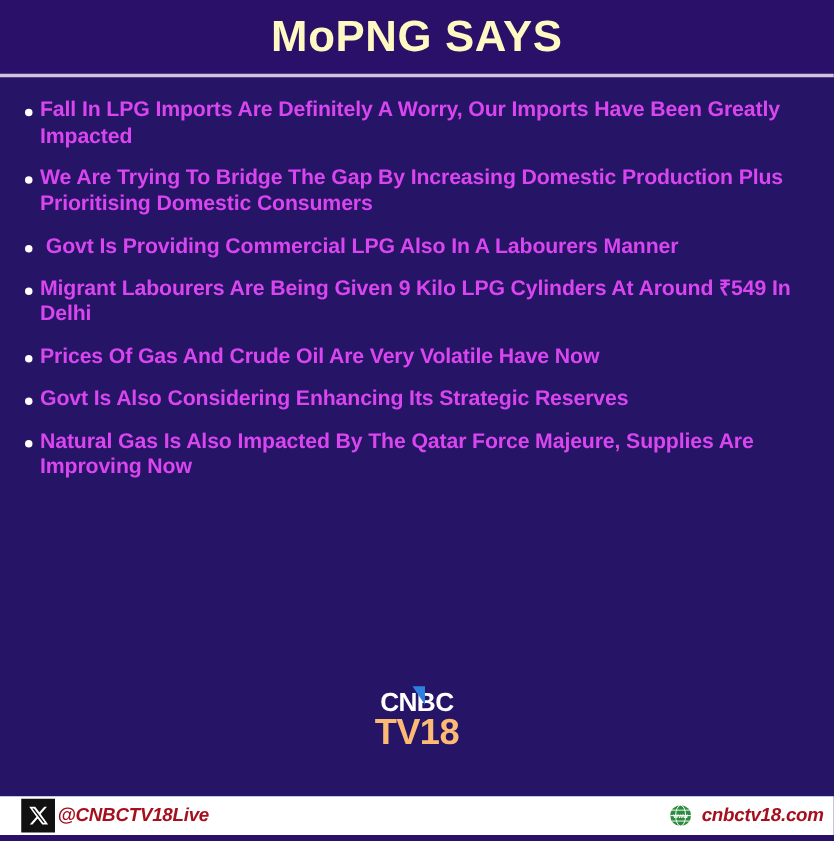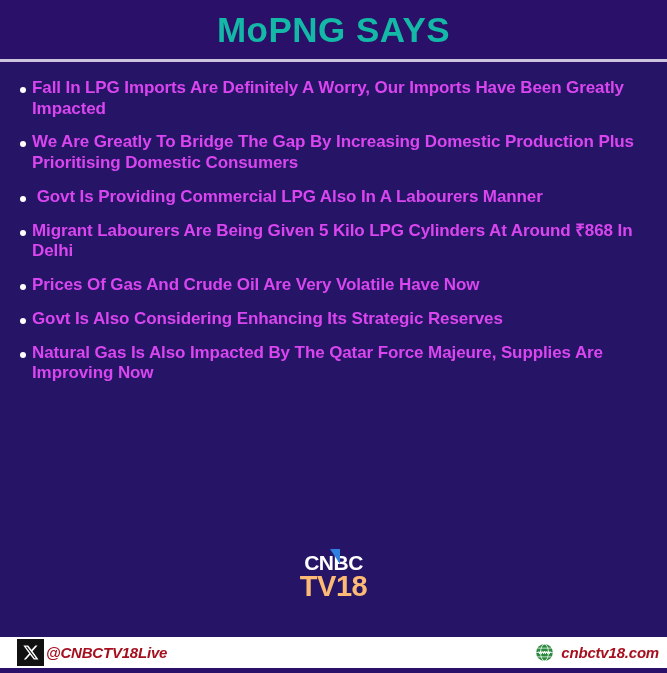--- a/index.html
+++ b/index.html
@@ -26,21 +26,21 @@
   
   .header {
     height: 59px;
     background: #2a1068;
     display: flex;
     align-items: center;
     justify-content: center;
     flex: none;
   }
   .header-title {
-    color: #14b8a6;
+    color: #fef9c3;
     font-size: 35px;
     font-weight: bold;
     letter-spacing: 0.5px;
     line-height: 1;
     text-align: center;
     font-family: "Liberation Sans", sans-serif;
   }
   .divider {
     height: 3px;
     background: #cdc5dd;
@@ -211,33 +211,33 @@
       <li class="bullet-item">
         <span class="bullet-dot">
             <span></span>
           </span>
         <span class="bullet-text">Fall In LPG Imports Are Definitely A Worry, Our Imports Have Been Greatly Impacted</span>
       </li>
       <li class="bullet-item">
         <span class="bullet-dot">
             <span></span>
           </span>
-        <span class="bullet-text">We Are Greatly To Bridge The Gap By Increasing Domestic Production Plus Prioritising Domestic Consumers</span>
+        <span class="bullet-text">We Are Trying To Bridge The Gap By Increasing Domestic Production Plus Prioritising Domestic Consumers</span>
       </li>
       <li class="bullet-item">
         <span class="bullet-dot">
             <span></span>
           </span>
         <span class="bullet-text"> Govt Is Providing Commercial LPG Also In A Labourers Manner</span>
       </li>
       <li class="bullet-item">
         <span class="bullet-dot">
             <span></span>
           </span>
-        <span class="bullet-text">Migrant Labourers Are Being Given 5 Kilo LPG Cylinders At Around ₹868 In Delhi</span>
+        <span class="bullet-text">Migrant Labourers Are Being Given 9 Kilo LPG Cylinders At Around ₹549 In Delhi</span>
       </li>
       <li class="bullet-item">
         <span class="bullet-dot">
             <span></span>
           </span>
         <span class="bullet-text">Prices Of Gas And Crude Oil Are Very Volatile Have Now</span>
       </li>
       <li class="bullet-item">
         <span class="bullet-dot">
             <span></span>

